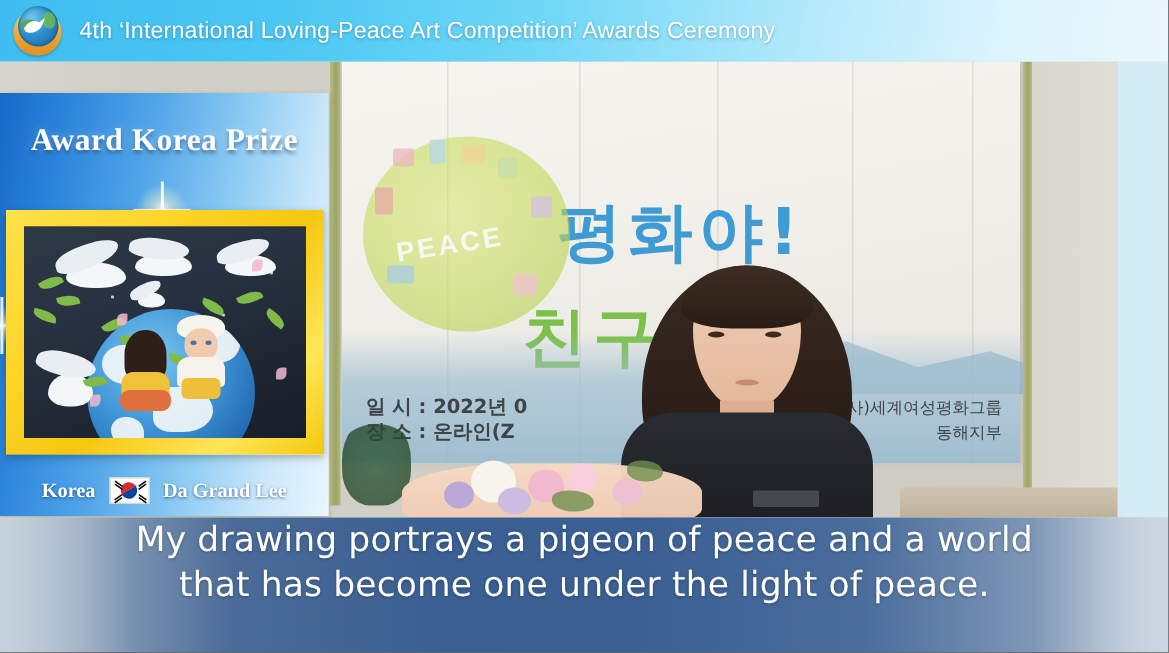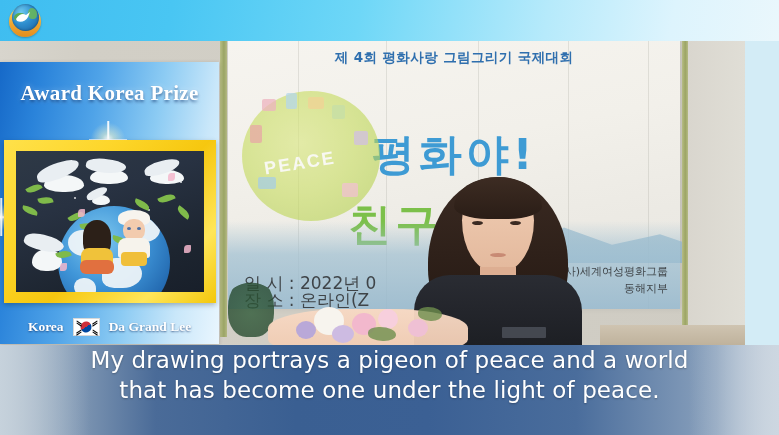--- a/index.html
+++ b/index.html
@@ -99,22 +99,22 @@
     background:radial-gradient(circle at 42% 40%,#d9e77e 0%,#c8dd62 48%,#bad455 75%,#aecc4c 100%);
     opacity:.62;
   }
   .peace-ball .pk {
     position:absolute; left:22px; top:62px; font-size:18px; color:#fff;
     font-weight:700; letter-spacing:2px; transform:rotate(-9deg); opacity:.95;
   }
   .pb-dot { position:absolute; border-radius:2px; opacity:.75; }
 
   .bn-info {
-    position:absolute; left:16px; top:234px; font-size:17px; line-height:17px;
-    color:#3f4448; font-family:"DejaVu Sans", sans-serif; white-space:nowrap;
+    position:absolute; left:16px; top:222px; font-size:13px; line-height:17px;
+    color:#3f4448; font-family:"DejaVu Sans", sans-serif; white-space:nowrap;font-weight:bold;
   }
   .bn-org {
     position:absolute; right:12px; top:222px; font-size:11px; line-height:17px;
     color:#3f4448; text-align:right; font-family:"DejaVu Sans", sans-serif; white-space:nowrap;
   }
 
   
   .person { position:absolute; left:414px; top:130px; width:168px; height:174px; }
   .p-hair-back {
     position:absolute; left:14px; top:6px; width:140px; height:150px;
@@ -250,33 +250,33 @@
 <div id="stage">
 
   <div class="header">
     <div class="logo-wrap">
       <div class="logo-ring"></div>
       <div class="logo-globe"></div>
       <svg class="logo-bird" viewBox="0 0 16 13">
         <path d="M1 8 C4 3, 8 2, 11 4 L15 1 L13 6 C11 10, 6 12, 2 10 Z" fill="#ffffff"></path>
       </svg>
     </div>
+    <div class="header-title">4th ‘International Loving-Peace Art Competition’ Awards Ceremony</div>
   </div>
 
   <div class="video">
     <div class="wall"></div>
 
     <div class="banner">
       <div class="banner-fold" style="left:70px"></div>
       <div class="banner-fold" style="left:158px"></div>
       <div class="banner-fold" style="left:250px"></div>
       <div class="banner-fold" style="left:340px"></div>
       <div class="banner-fold" style="left:420px"></div>
 
-      <div class="bn-line1">제 4회 평화사랑 그림그리기 국제대회</div>
       <div class="bn-big1">평화야!</div>
       <div class="bn-big2">친구하자!</div>
 
       <div class="peace-ball">
         <div class="pb-dot" style="left:20px;top:8px;width:14px;height:12px;background:#e98fa4"></div>
         <div class="pb-dot" style="left:44px;top:2px;width:11px;height:16px;background:#8fc7e8"></div>
         <div class="pb-dot" style="left:66px;top:6px;width:16px;height:12px;background:#f0c060"></div>
         <div class="pb-dot" style="left:90px;top:14px;width:13px;height:14px;background:#a9d37f"></div>
         <div class="pb-dot" style="left:8px;top:34px;width:12px;height:18px;background:#e07c7c"></div>
         <div class="pb-dot" style="left:112px;top:40px;width:14px;height:14px;background:#bda2dd"></div>

